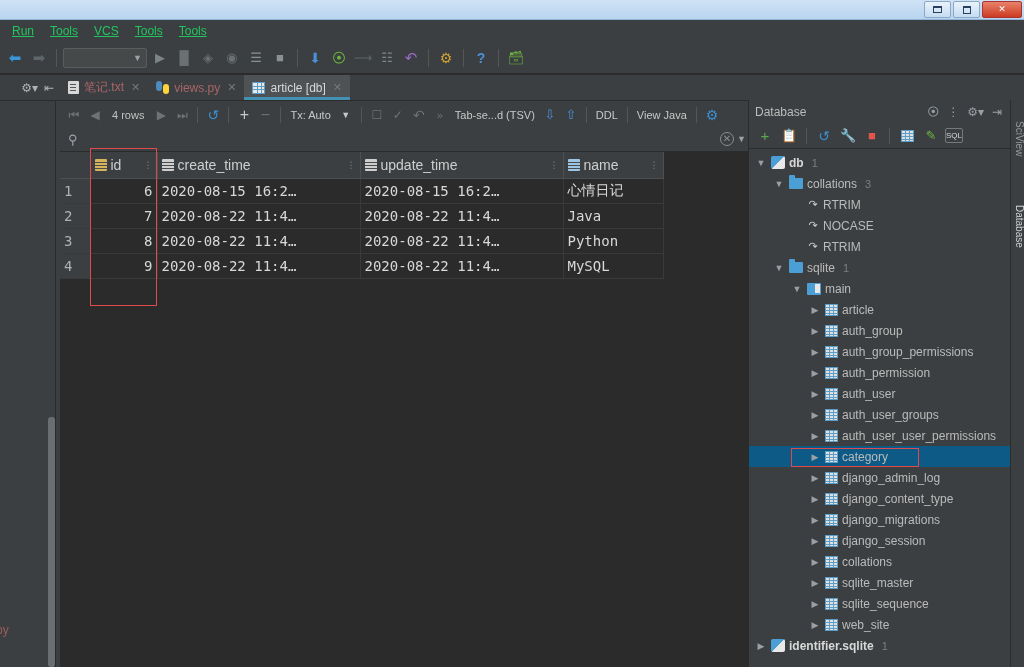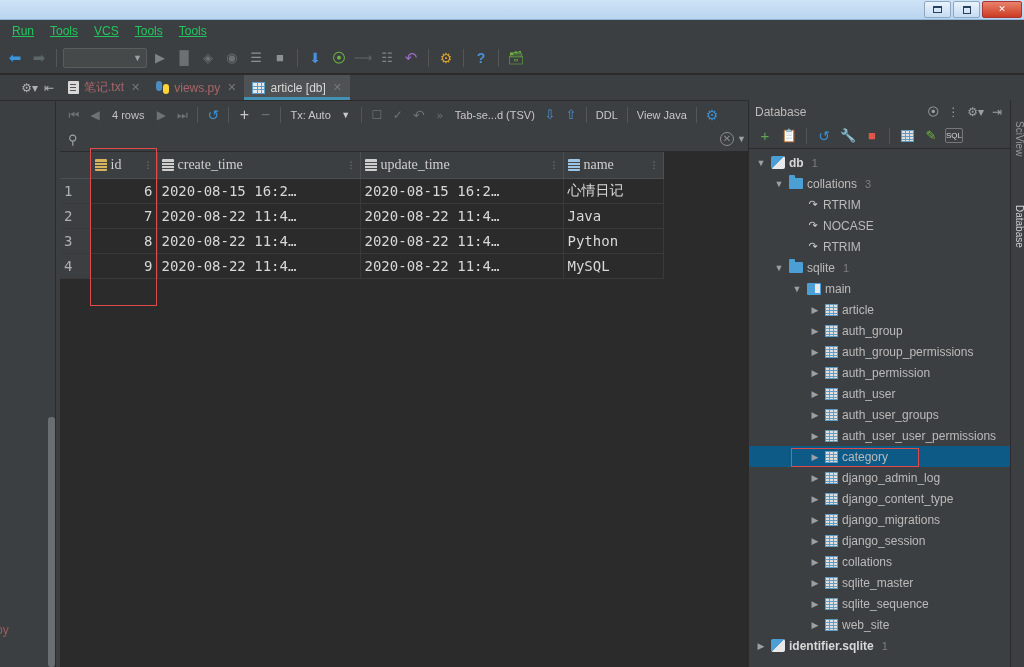--- a/index.html
+++ b/index.html
@@ -164,21 +164,21 @@
     background: #2b2b2b;
   }
   table.datagrid {
     border-collapse: collapse; table-layout: fixed;
     font-size: 14px; color: #d8d8d8;
   }
   table.datagrid th {
     background: #3c3f41; color: #cfcfcf; font-weight: normal;
     font-size: 14px; text-align: left;
     border-right: 1px solid #4d5052; border-bottom: 1px solid #4d5052;
-    height: 26px; padding: 0 4px; white-space: nowrap; overflow: hidden; font-family: Liberation Serif, serif;
+    height: 26px; padding: 0 4px; white-space: nowrap; overflow: hidden;
   }
   table.datagrid th.rowhdr { width: 30px; }
   table.datagrid td {
     border-right: 1px solid #3a3a3a; border-bottom: 1px solid #3a3a3a;
     height: 25px; padding: 0 4px; white-space: nowrap; overflow: hidden;
     font-family: "DejaVu Sans Mono", monospace; font-size: 14px;
   }
   td.rownum {
     background: #3c3f41; color: #b0b0b0; width: 30px; text-align: left;
     font-family: "Liberation Sans", sans-serif; font-size: 13px;

